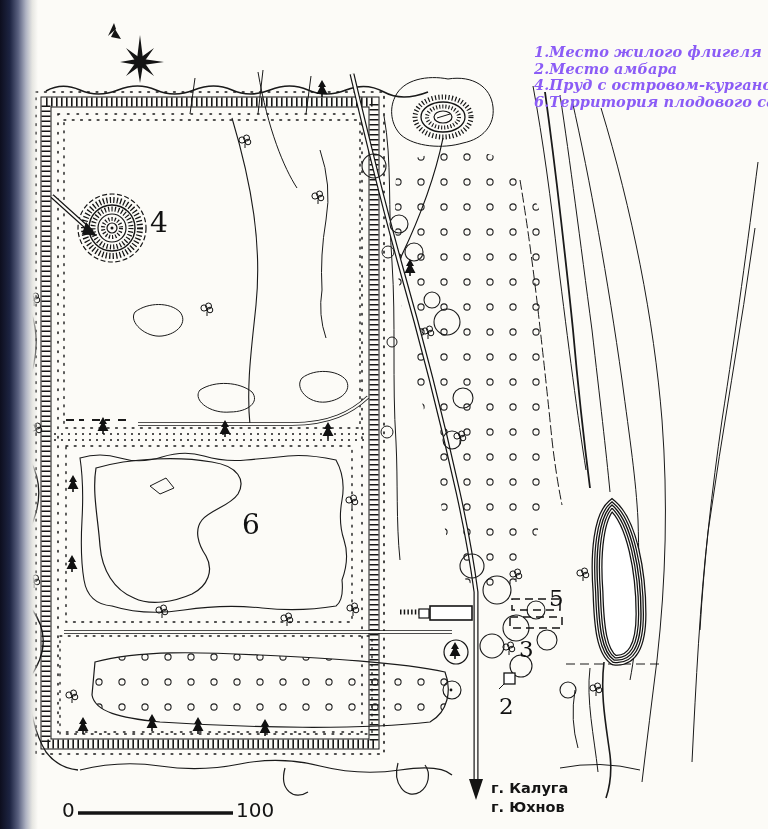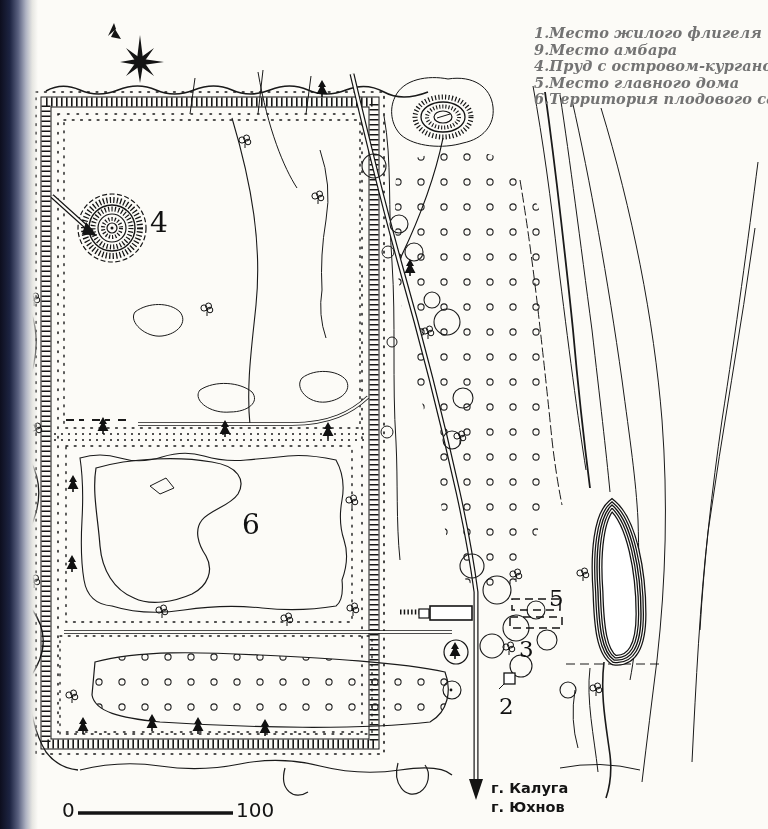--- a/index.html
+++ b/index.html
@@ -10,25 +10,25 @@
     overflow:hidden;
     font-family:"DejaVu Sans",sans-serif;
   }
   .spine-shadow{
     position:absolute;left:0;top:0;width:38px;height:829px;
     background:linear-gradient(90deg,#0d0e1e 0%,#1d2442 26%,#5a6180 48%,#aeb2c2 68%,#e6e6e2 85%,rgba(252,251,247,0) 100%);
     pointer-events:none;
   }
   svg{position:absolute;left:0;top:0;}
   .legend{
-    position:absolute;left:534px;top:25px;width:232px;
+    position:absolute;left:534px;top:44px;width:232px;
     font-family:"DejaVu Serif",serif;
     font-style:italic;font-weight:bold;
     font-size:14.5px;line-height:16.6px;
-    color:#737373;letter-spacing:0.1px;
+    color:#8b5cf6;letter-spacing:0.1px;
     white-space:nowrap;
   }
   .maplabel{font-family:"DejaVu Serif",serif;fill:#111;}
   .biglabel{font-size:28px;}
   .midlabel{font-size:23px;}
   .sanslabel{font-family:"DejaVu Sans",sans-serif;font-weight:bold;font-size:14.5px;fill:#141414;}
   .scalenum{font-family:"DejaVu Sans",sans-serif;font-size:20px;fill:#141414;}
 </style>
 </head>
 <body>
@@ -263,20 +263,19 @@
       <text x="62" y="817" class="scalenum">0</text>
       <text x="236" y="817" class="scalenum">100</text>
     </g>
 
     <text x="491" y="793" class="sanslabel">г. Калуга</text>
     <text x="491" y="812" class="sanslabel">г. Юхнов</text>
   </svg>
 
   <div class="legend">
     <div>1.Место жилого флигеля</div>
-    <div>9.Место амбара</div>
+    <div>2.Место амбара</div>
     <div>4.Пруд с островом-курганом</div>
-    <div>5.Место главного дома</div>
     <div>6.Территория плодового сада</div>
   </div>
 
   <div class="spine-shadow"></div>
 </div>
 
 </body></html>

